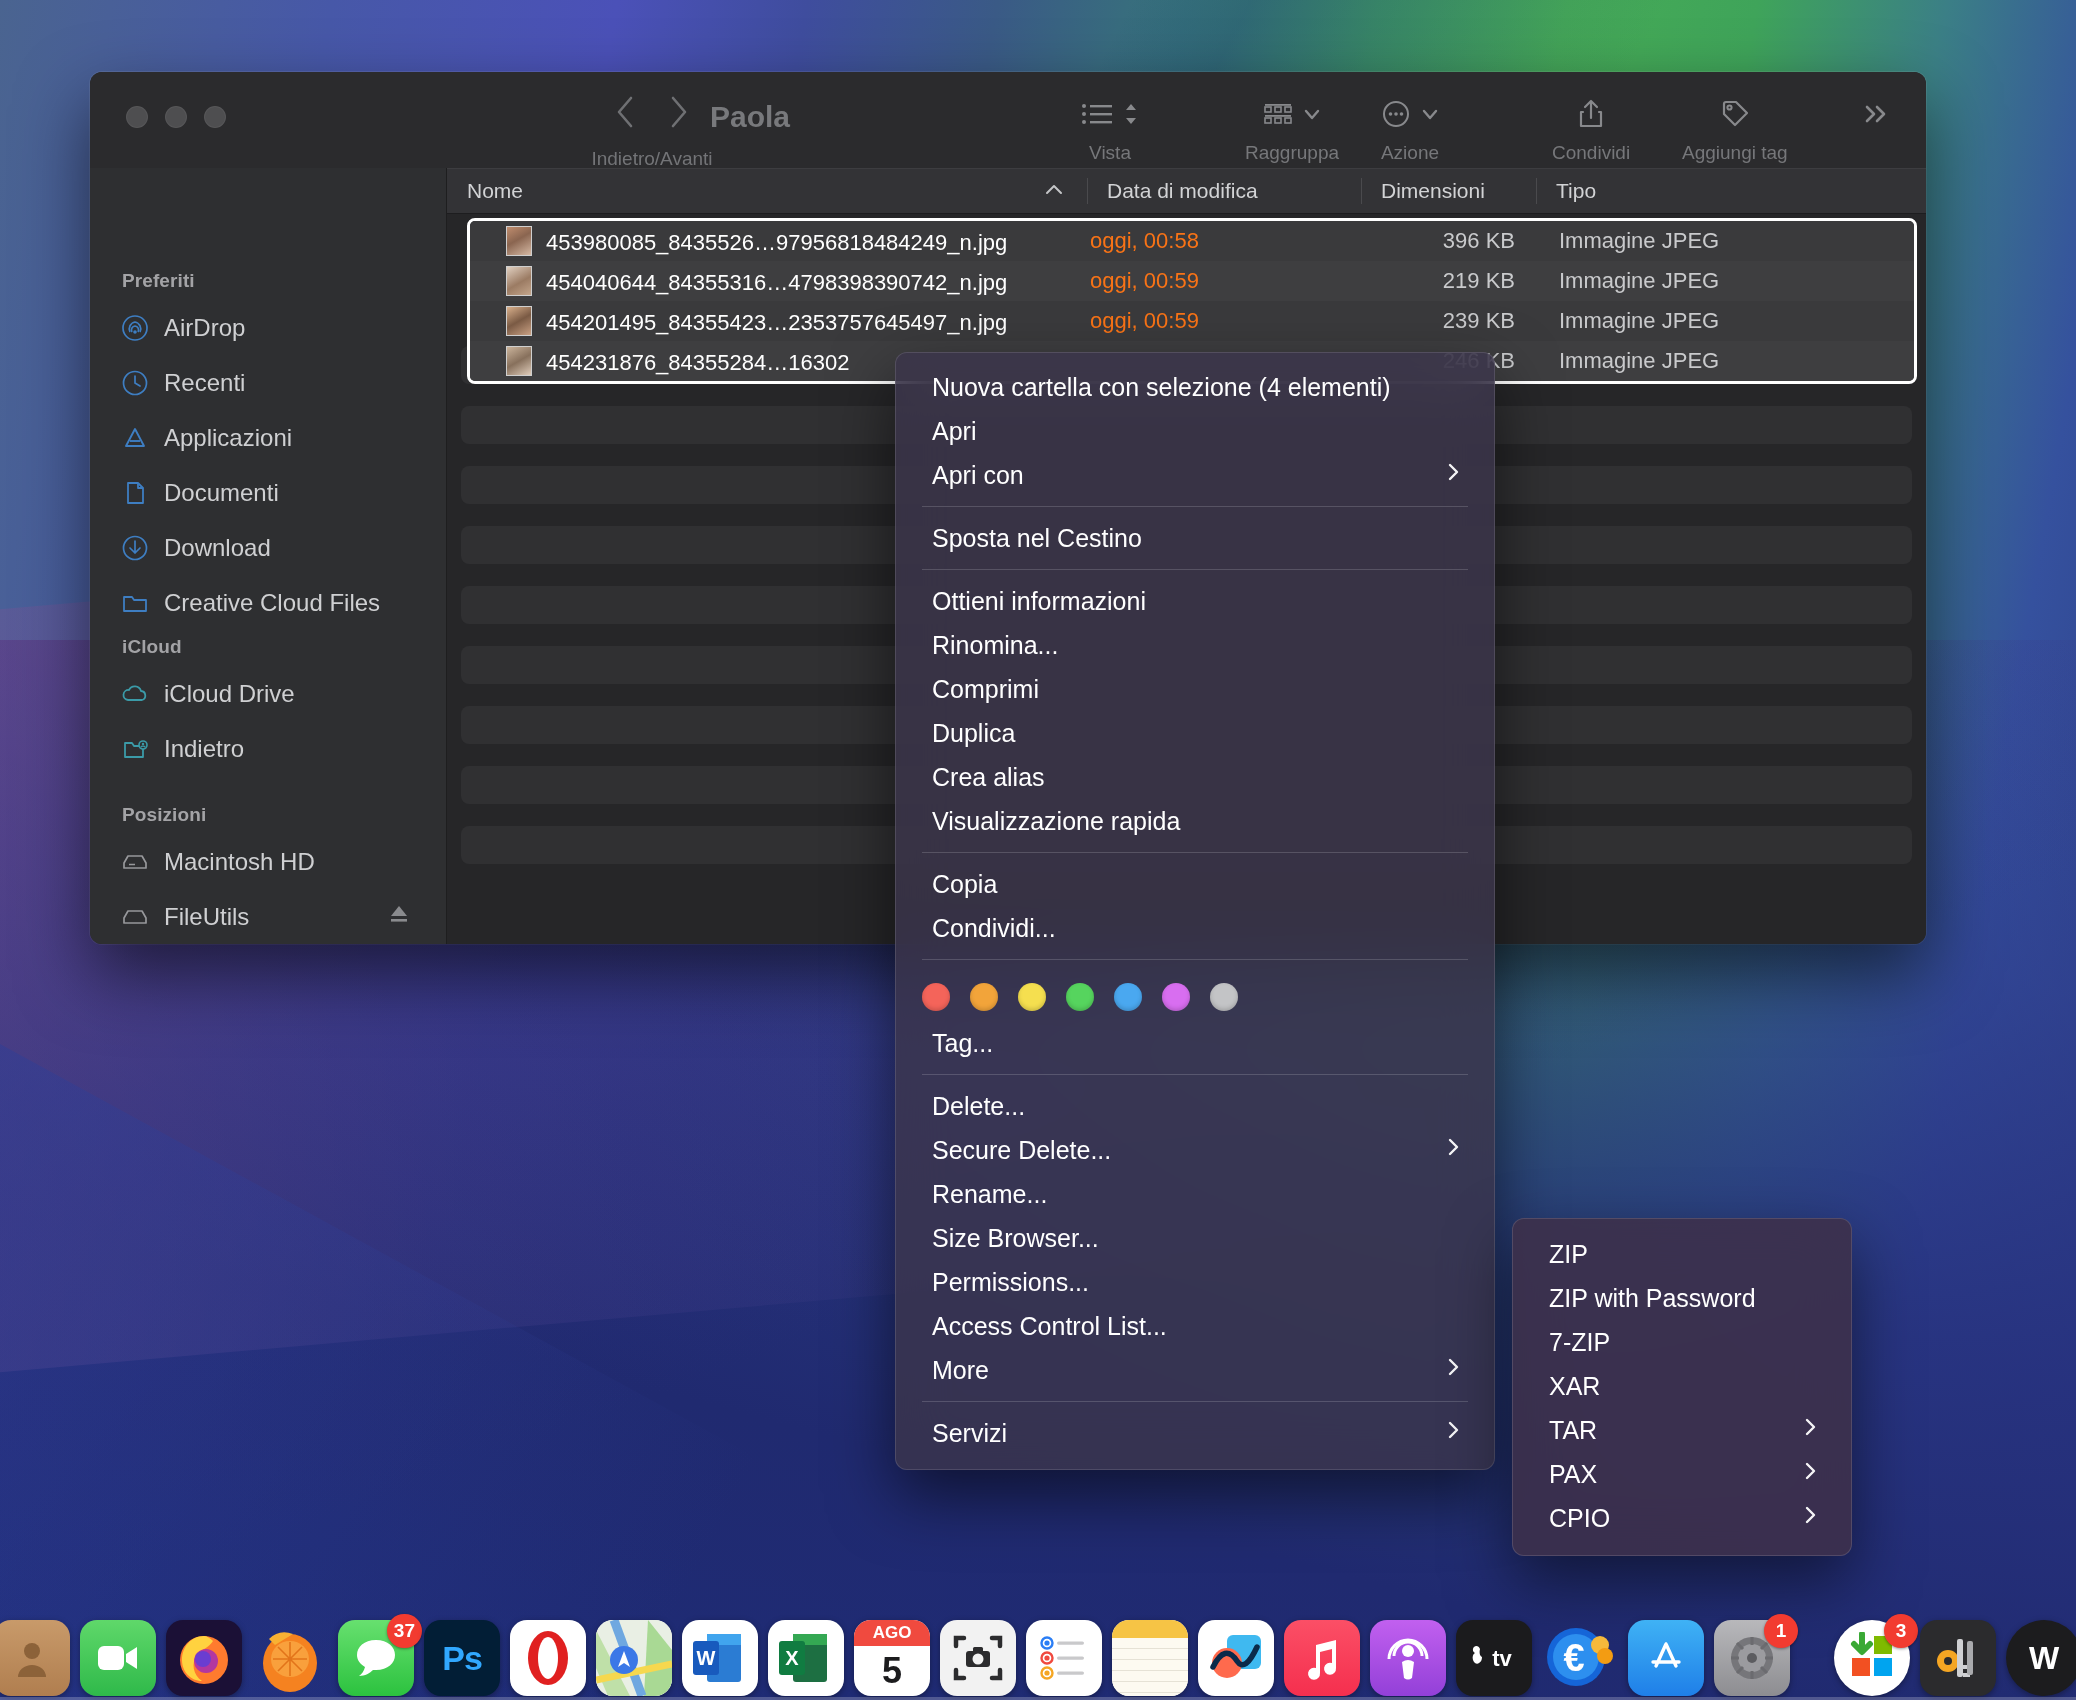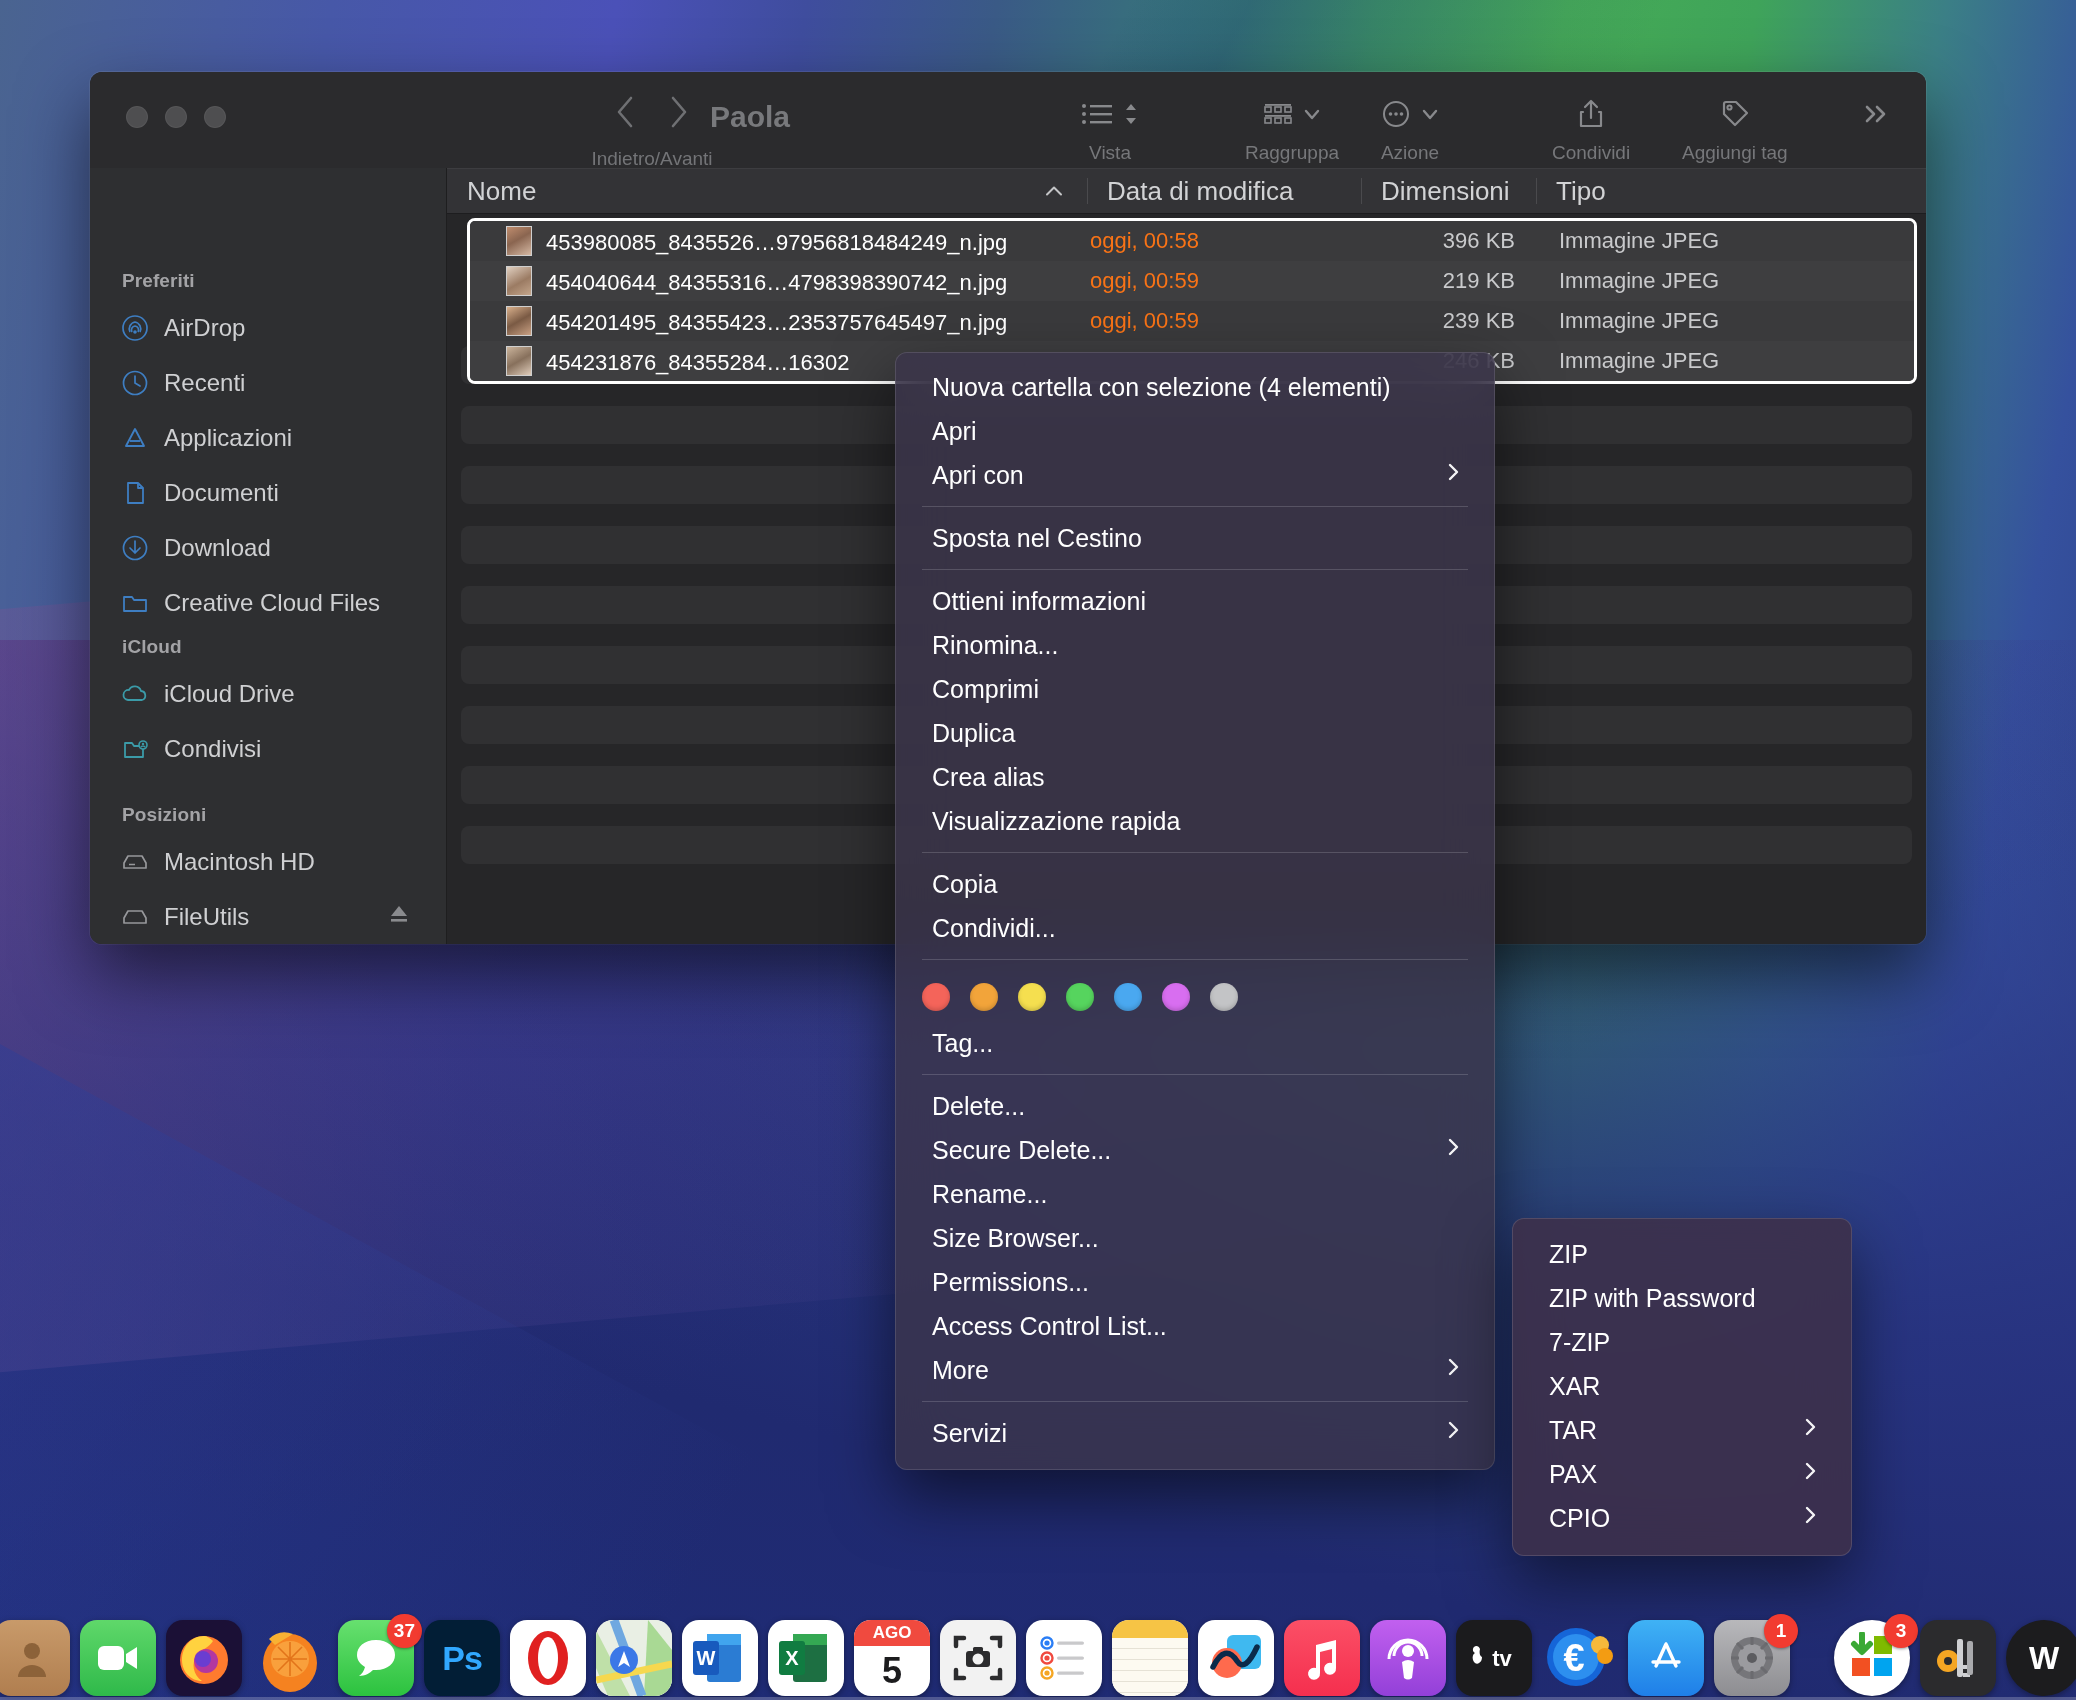--- a/index.html
+++ b/index.html
@@ -111,21 +111,21 @@
   }
   .tb-ico { height:40px; display:flex; align-items:center; gap:8px; }
   .tb-lbl { font-size:19px; color:#76777a; margin-top:8px; white-space:nowrap; }
 
   
   #col-head {
     height:46px; flex:none; display:flex; align-items:center;
     background:#333336;
     border-top:1px solid rgba(255,255,255,0.05);
     border-bottom:1px solid #1d1d1f;
-    font-size:26px; color:#d2d3d5;
+    font-size:21px; color:#d2d3d5;
   }
   .col { position:relative; height:100%; display:flex; align-items:center; padding-left:20px; }
   .col + .col::before {
     content:""; position:absolute; left:0; top:9px; bottom:9px; width:1px; background:#4a4a4d;
   }
   .col .sortarrow { position:absolute; right:22px; top:50%; transform:translateY(-50%); }
 
   
   #filelist { flex:1; min-height:0; position:relative; background:#262628; overflow:hidden; }
   .frow { display:flex; align-items:center; height:40px; font-size:22px; }
@@ -402,21 +402,21 @@
 
         <div class="side-row">
           <span class="side-ico" style="color:#3b9ba8">
             <svg width="28" height="28" viewBox="0 0 28 28">
                 <path d="M4 8 L11 8 L13 11 L22 11 L22 22 L4 22 Z" fill="none" stroke="currentColor" stroke-width="1.8" stroke-linejoin="round"></path>
                 <circle cx="22" cy="10" r="4" fill="#2e2f31" stroke="currentColor" stroke-width="1.6"></circle>
                 <circle cx="22" cy="9" r="1.2" fill="currentColor"></circle>
                 <path d="M19.6 12.4 A3 3 0 0 1 24.4 12.4" fill="none" stroke="currentColor" stroke-width="1.3"></path>
               </svg>
           </span>
-          <span class="lbl">Condivisi</span>
+          <span class="lbl">Indietro</span>
         </div>
 
         <div class="side-head" style="margin-top:22px">Posizioni</div>
 
         <div class="side-row">
           <span class="side-ico" style="color:#97989b">
             <svg width="28" height="28" viewBox="0 0 28 28">
                 <path d="M3 15 L7 8 L21 8 L25 15 L25 20 L3 20 Z" fill="none" stroke="currentColor" stroke-width="1.7" stroke-linejoin="round"></path>
                 <path d="M8 16.5 L14 16.5" stroke="currentColor" stroke-width="1.6"></path>
               </svg>

